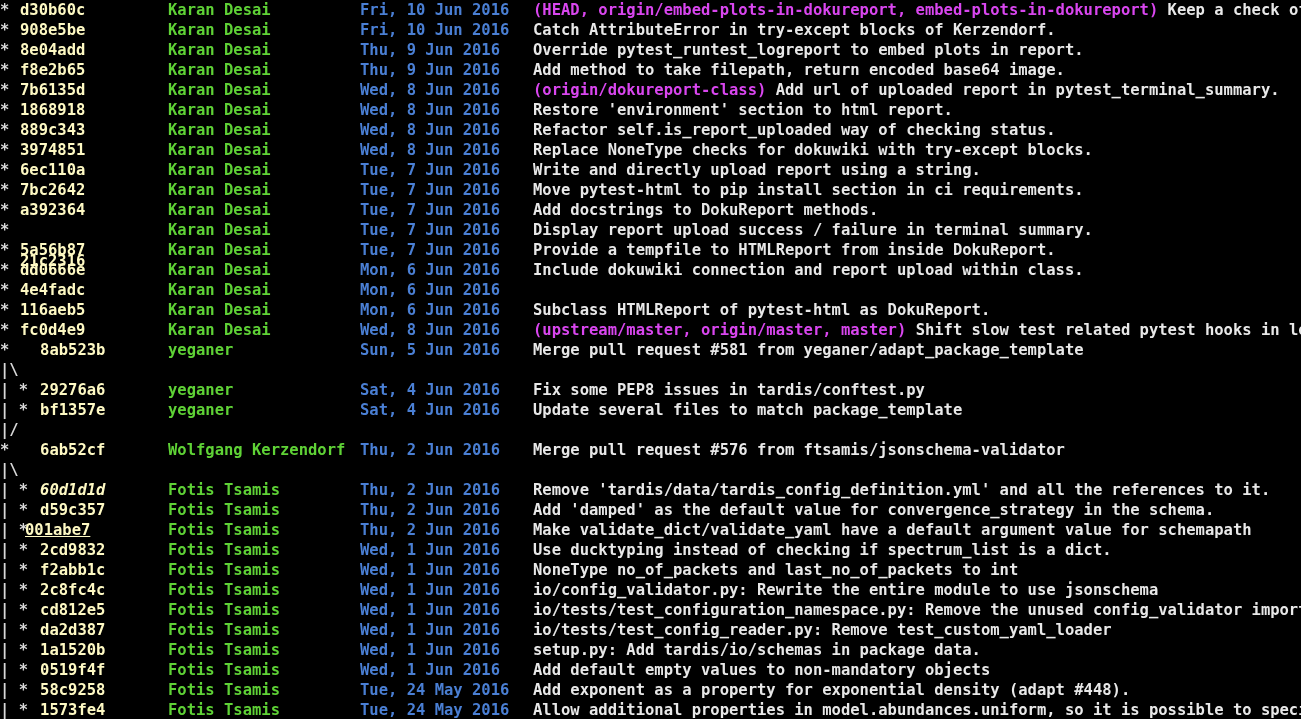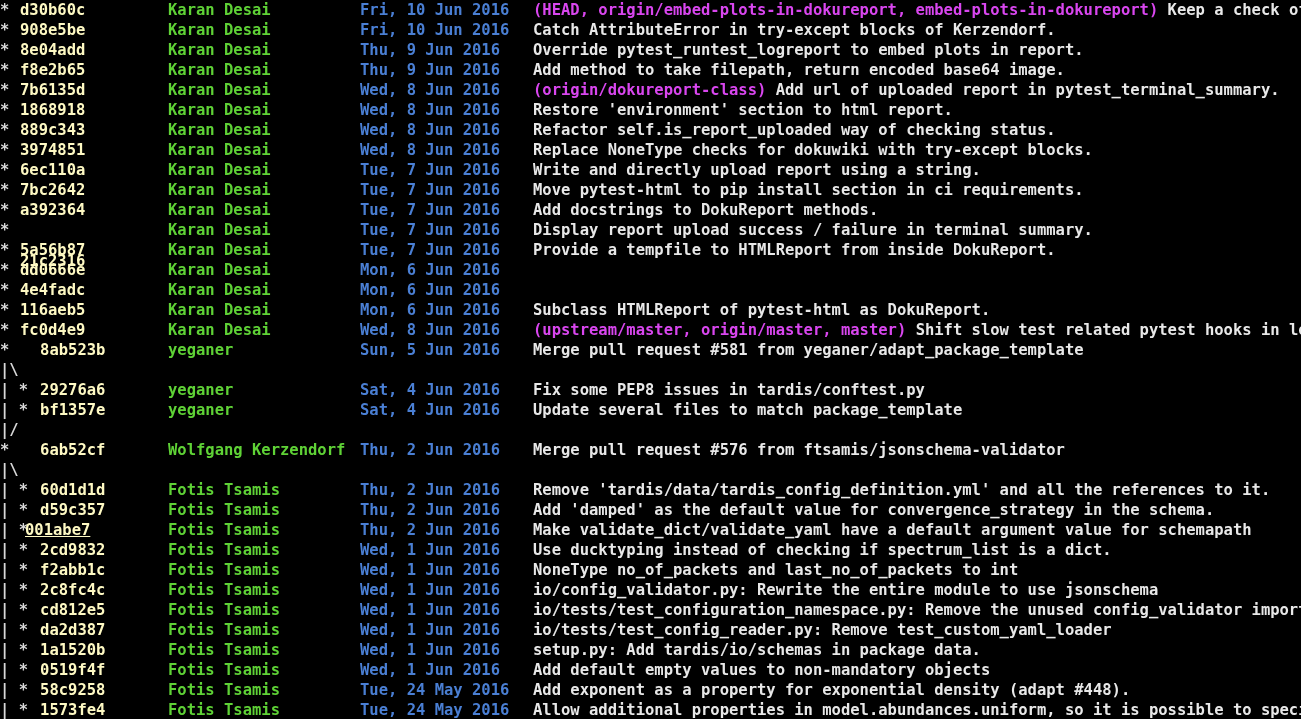--- a/index.html
+++ b/index.html
@@ -54,32 +54,32 @@
       <div class="log-row"><span class="col c-graph">*</span><span class="col c-hash" style="left: 20.04px;">f8e2b65</span><span class="col c-author">Karan Desai</span><span class="col c-date">Thu, 9 Jun 2016</span><span class="col c-msg"><span class="msg-text">Add method to take filepath, return encoded base64 image.</span></span></div>
       <div class="log-row"><span class="col c-graph">*</span><span class="col c-hash" style="left: 20.04px;">7b6135d</span><span class="col c-author">Karan Desai</span><span class="col c-date">Wed, 8 Jun 2016</span><span class="col c-msg"><span class="ref">(origin/dokureport-class)</span> <span class="msg-text">Add url of uploaded report in pytest_terminal_summary.</span></span></div>
       <div class="log-row"><span class="col c-graph">*</span><span class="col c-hash" style="left: 20.04px;">1868918</span><span class="col c-author">Karan Desai</span><span class="col c-date">Wed, 8 Jun 2016</span><span class="col c-msg"><span class="msg-text">Restore 'environment' section to html report.</span></span></div>
       <div class="log-row"><span class="col c-graph">*</span><span class="col c-hash" style="left: 20.04px;">889c343</span><span class="col c-author">Karan Desai</span><span class="col c-date">Wed, 8 Jun 2016</span><span class="col c-msg"><span class="msg-text">Refactor self.is_report_uploaded way of checking status.</span></span></div>
       <div class="log-row"><span class="col c-graph">*</span><span class="col c-hash" style="left: 20.04px;">3974851</span><span class="col c-author">Karan Desai</span><span class="col c-date">Wed, 8 Jun 2016</span><span class="col c-msg"><span class="msg-text">Replace NoneType checks for dokuwiki with try-except blocks.</span></span></div>
       <div class="log-row"><span class="col c-graph">*</span><span class="col c-hash" style="left: 20.04px;">6ec110a</span><span class="col c-author">Karan Desai</span><span class="col c-date">Tue, 7 Jun 2016</span><span class="col c-msg"><span class="msg-text">Write and directly upload report using a string.</span></span></div>
       <div class="log-row"><span class="col c-graph">*</span><span class="col c-hash" style="left: 20.04px;">7bc2642</span><span class="col c-author">Karan Desai</span><span class="col c-date">Tue, 7 Jun 2016</span><span class="col c-msg"><span class="msg-text">Move pytest-html to pip install section in ci requirements.</span></span></div>
       <div class="log-row"><span class="col c-graph">*</span><span class="col c-hash" style="left: 20.04px;">a392364</span><span class="col c-author">Karan Desai</span><span class="col c-date">Tue, 7 Jun 2016</span><span class="col c-msg"><span class="msg-text">Add docstrings to DokuReport methods.</span></span></div>
       <div class="log-row"><span class="col c-graph">*</span><span class="col c-hash" style="left: 20.04px; margin-top: 31px;">21c2316</span><span class="col c-author">Karan Desai</span><span class="col c-date">Tue, 7 Jun 2016</span><span class="col c-msg"><span class="msg-text">Display report upload success / failure in terminal summary.</span></span></div>
       <div class="log-row"><span class="col c-graph">*</span><span class="col c-hash" style="left: 20.04px;">5a56b87</span><span class="col c-author">Karan Desai</span><span class="col c-date">Tue, 7 Jun 2016</span><span class="col c-msg"><span class="msg-text">Provide a tempfile to HTMLReport from inside DokuReport.</span></span></div>
-      <div class="log-row"><span class="col c-graph">*</span><span class="col c-hash" style="left: 20.04px;">dd0666e</span><span class="col c-author">Karan Desai</span><span class="col c-date">Mon, 6 Jun 2016</span></div>
+      <div class="log-row"><span class="col c-graph">*</span><span class="col c-hash" style="left: 20.04px;">dd0666e</span><span class="col c-author">Karan Desai</span><span class="col c-date">Mon, 6 Jun 2016</span><span class="col c-msg"><span class="msg-text">Include dokuwiki connection and report upload within class.</span></span></div>
       <div class="log-row"><span class="col c-graph">*</span><span class="col c-hash" style="left: 20.04px;">4e4fadc</span><span class="col c-author">Karan Desai</span><span class="col c-date">Mon, 6 Jun 2016</span></div>
       <div class="log-row"><span class="col c-graph">*</span><span class="col c-hash" style="left: 20.04px;">116aeb5</span><span class="col c-author">Karan Desai</span><span class="col c-date">Mon, 6 Jun 2016</span><span class="col c-msg"><span class="msg-text">Subclass HTMLReport of pytest-html as DokuReport.</span></span></div>
       <div class="log-row"><span class="col c-graph">*</span><span class="col c-hash" style="left: 20.04px;">fc0d4e9</span><span class="col c-author">Karan Desai</span><span class="col c-date">Wed, 8 Jun 2016</span><span class="col c-msg"><span class="ref">(upstream/master, origin/master, master)</span> <span class="msg-text">Shift slow test related pytest hooks in lowe</span></span></div>
       <div class="log-row"><span class="col c-graph">*  </span><span class="col c-hash" style="left: 40.08px;">8ab523b</span><span class="col c-author">yeganer</span><span class="col c-date">Sun, 5 Jun 2016</span><span class="col c-msg"><span class="msg-text">Merge pull request #581 from yeganer/adapt_package_template</span></span></div>
       <div class="log-row"><span class="col c-graph">|\</span></div>
       <div class="log-row"><span class="col c-graph">| *</span><span class="col c-hash" style="left: 40.08px;">29276a6</span><span class="col c-author">yeganer</span><span class="col c-date">Sat, 4 Jun 2016</span><span class="col c-msg"><span class="msg-text">Fix some PEP8 issues in tardis/conftest.py</span></span></div>
       <div class="log-row"><span class="col c-graph">| *</span><span class="col c-hash" style="left: 40.08px;">bf1357e</span><span class="col c-author">yeganer</span><span class="col c-date">Sat, 4 Jun 2016</span><span class="col c-msg"><span class="msg-text">Update several files to match package_template</span></span></div>
       <div class="log-row"><span class="col c-graph">|/</span></div>
       <div class="log-row"><span class="col c-graph">*  </span><span class="col c-hash" style="left: 40.08px;">6ab52cf</span><span class="col c-author">Wolfgang Kerzendorf</span><span class="col c-date">Thu, 2 Jun 2016</span><span class="col c-msg"><span class="msg-text">Merge pull request #576 from ftsamis/jsonschema-validator</span></span></div>
       <div class="log-row"><span class="col c-graph">|\</span></div>
-      <div class="log-row"><span class="col c-graph">| *</span><span class="col c-hash" style="left: 40.08px;">60d1d1d</span><span class="col c-author">Fotis Tsamis</span><span class="col c-date">Thu, 2 Jun 2016</span><span class="col c-msg"><span class="msg-text">Remove 'tardis/data/tardis_config_definition.yml' and all the references to it.</span></span></div>
+      <div class="log-row"><span class="col c-graph">| *</span><span class="col c-hash" style="left: 40.08px; font-style: italic;">60d1d1d</span><span class="col c-author">Fotis Tsamis</span><span class="col c-date">Thu, 2 Jun 2016</span><span class="col c-msg"><span class="msg-text">Remove 'tardis/data/tardis_config_definition.yml' and all the references to it.</span></span></div>
       <div class="log-row"><span class="col c-graph">| *</span><span class="col c-hash" style="left: 40.08px;">d59c357</span><span class="col c-author">Fotis Tsamis</span><span class="col c-date">Thu, 2 Jun 2016</span><span class="col c-msg"><span class="msg-text">Add 'damped' as the default value for convergence_strategy in the schema.</span></span></div>
       <div class="log-row"><span class="col c-graph">| *</span><span class="col c-hash" style="left: 25px; text-decoration: underline;">001abe7</span><span class="col c-author">Fotis Tsamis</span><span class="col c-date">Thu, 2 Jun 2016</span><span class="col c-msg"><span class="msg-text">Make validate_dict/validate_yaml have a default argument value for schemapath</span></span></div>
       <div class="log-row"><span class="col c-graph">| *</span><span class="col c-hash" style="left: 40.08px;">2cd9832</span><span class="col c-author">Fotis Tsamis</span><span class="col c-date">Wed, 1 Jun 2016</span><span class="col c-msg"><span class="msg-text">Use ducktyping instead of checking if spectrum_list is a dict.</span></span></div>
       <div class="log-row"><span class="col c-graph">| *</span><span class="col c-hash" style="left: 40.08px;">f2abb1c</span><span class="col c-author">Fotis Tsamis</span><span class="col c-date">Wed, 1 Jun 2016</span><span class="col c-msg"><span class="msg-text">NoneType no_of_packets and last_no_of_packets to int</span></span></div>
       <div class="log-row"><span class="col c-graph">| *</span><span class="col c-hash" style="left: 40.08px;">2c8fc4c</span><span class="col c-author">Fotis Tsamis</span><span class="col c-date">Wed, 1 Jun 2016</span><span class="col c-msg"><span class="msg-text">io/config_validator.py: Rewrite the entire module to use jsonschema</span></span></div>
       <div class="log-row"><span class="col c-graph">| *</span><span class="col c-hash" style="left: 40.08px;">cd812e5</span><span class="col c-author">Fotis Tsamis</span><span class="col c-date">Wed, 1 Jun 2016</span><span class="col c-msg"><span class="msg-text">io/tests/test_configuration_namespace.py: Remove the unused config_validator import</span></span></div>
       <div class="log-row"><span class="col c-graph">| *</span><span class="col c-hash" style="left: 40.08px;">da2d387</span><span class="col c-author">Fotis Tsamis</span><span class="col c-date">Wed, 1 Jun 2016</span><span class="col c-msg"><span class="msg-text">io/tests/test_config_reader.py: Remove test_custom_yaml_loader</span></span></div>
       <div class="log-row"><span class="col c-graph">| *</span><span class="col c-hash" style="left: 40.08px;">1a1520b</span><span class="col c-author">Fotis Tsamis</span><span class="col c-date">Wed, 1 Jun 2016</span><span class="col c-msg"><span class="msg-text">setup.py: Add tardis/io/schemas in package data.</span></span></div>
       <div class="log-row"><span class="col c-graph">| *</span><span class="col c-hash" style="left: 40.08px;">0519f4f</span><span class="col c-author">Fotis Tsamis</span><span class="col c-date">Wed, 1 Jun 2016</span><span class="col c-msg"><span class="msg-text">Add default empty values to non-mandatory objects</span></span></div>
       <div class="log-row"><span class="col c-graph">| *</span><span class="col c-hash" style="left: 40.08px;">58c9258</span><span class="col c-author">Fotis Tsamis</span><span class="col c-date">Tue, 24 May 2016</span><span class="col c-msg"><span class="msg-text">Add exponent as a property for exponential density (adapt #448).</span></span></div>

